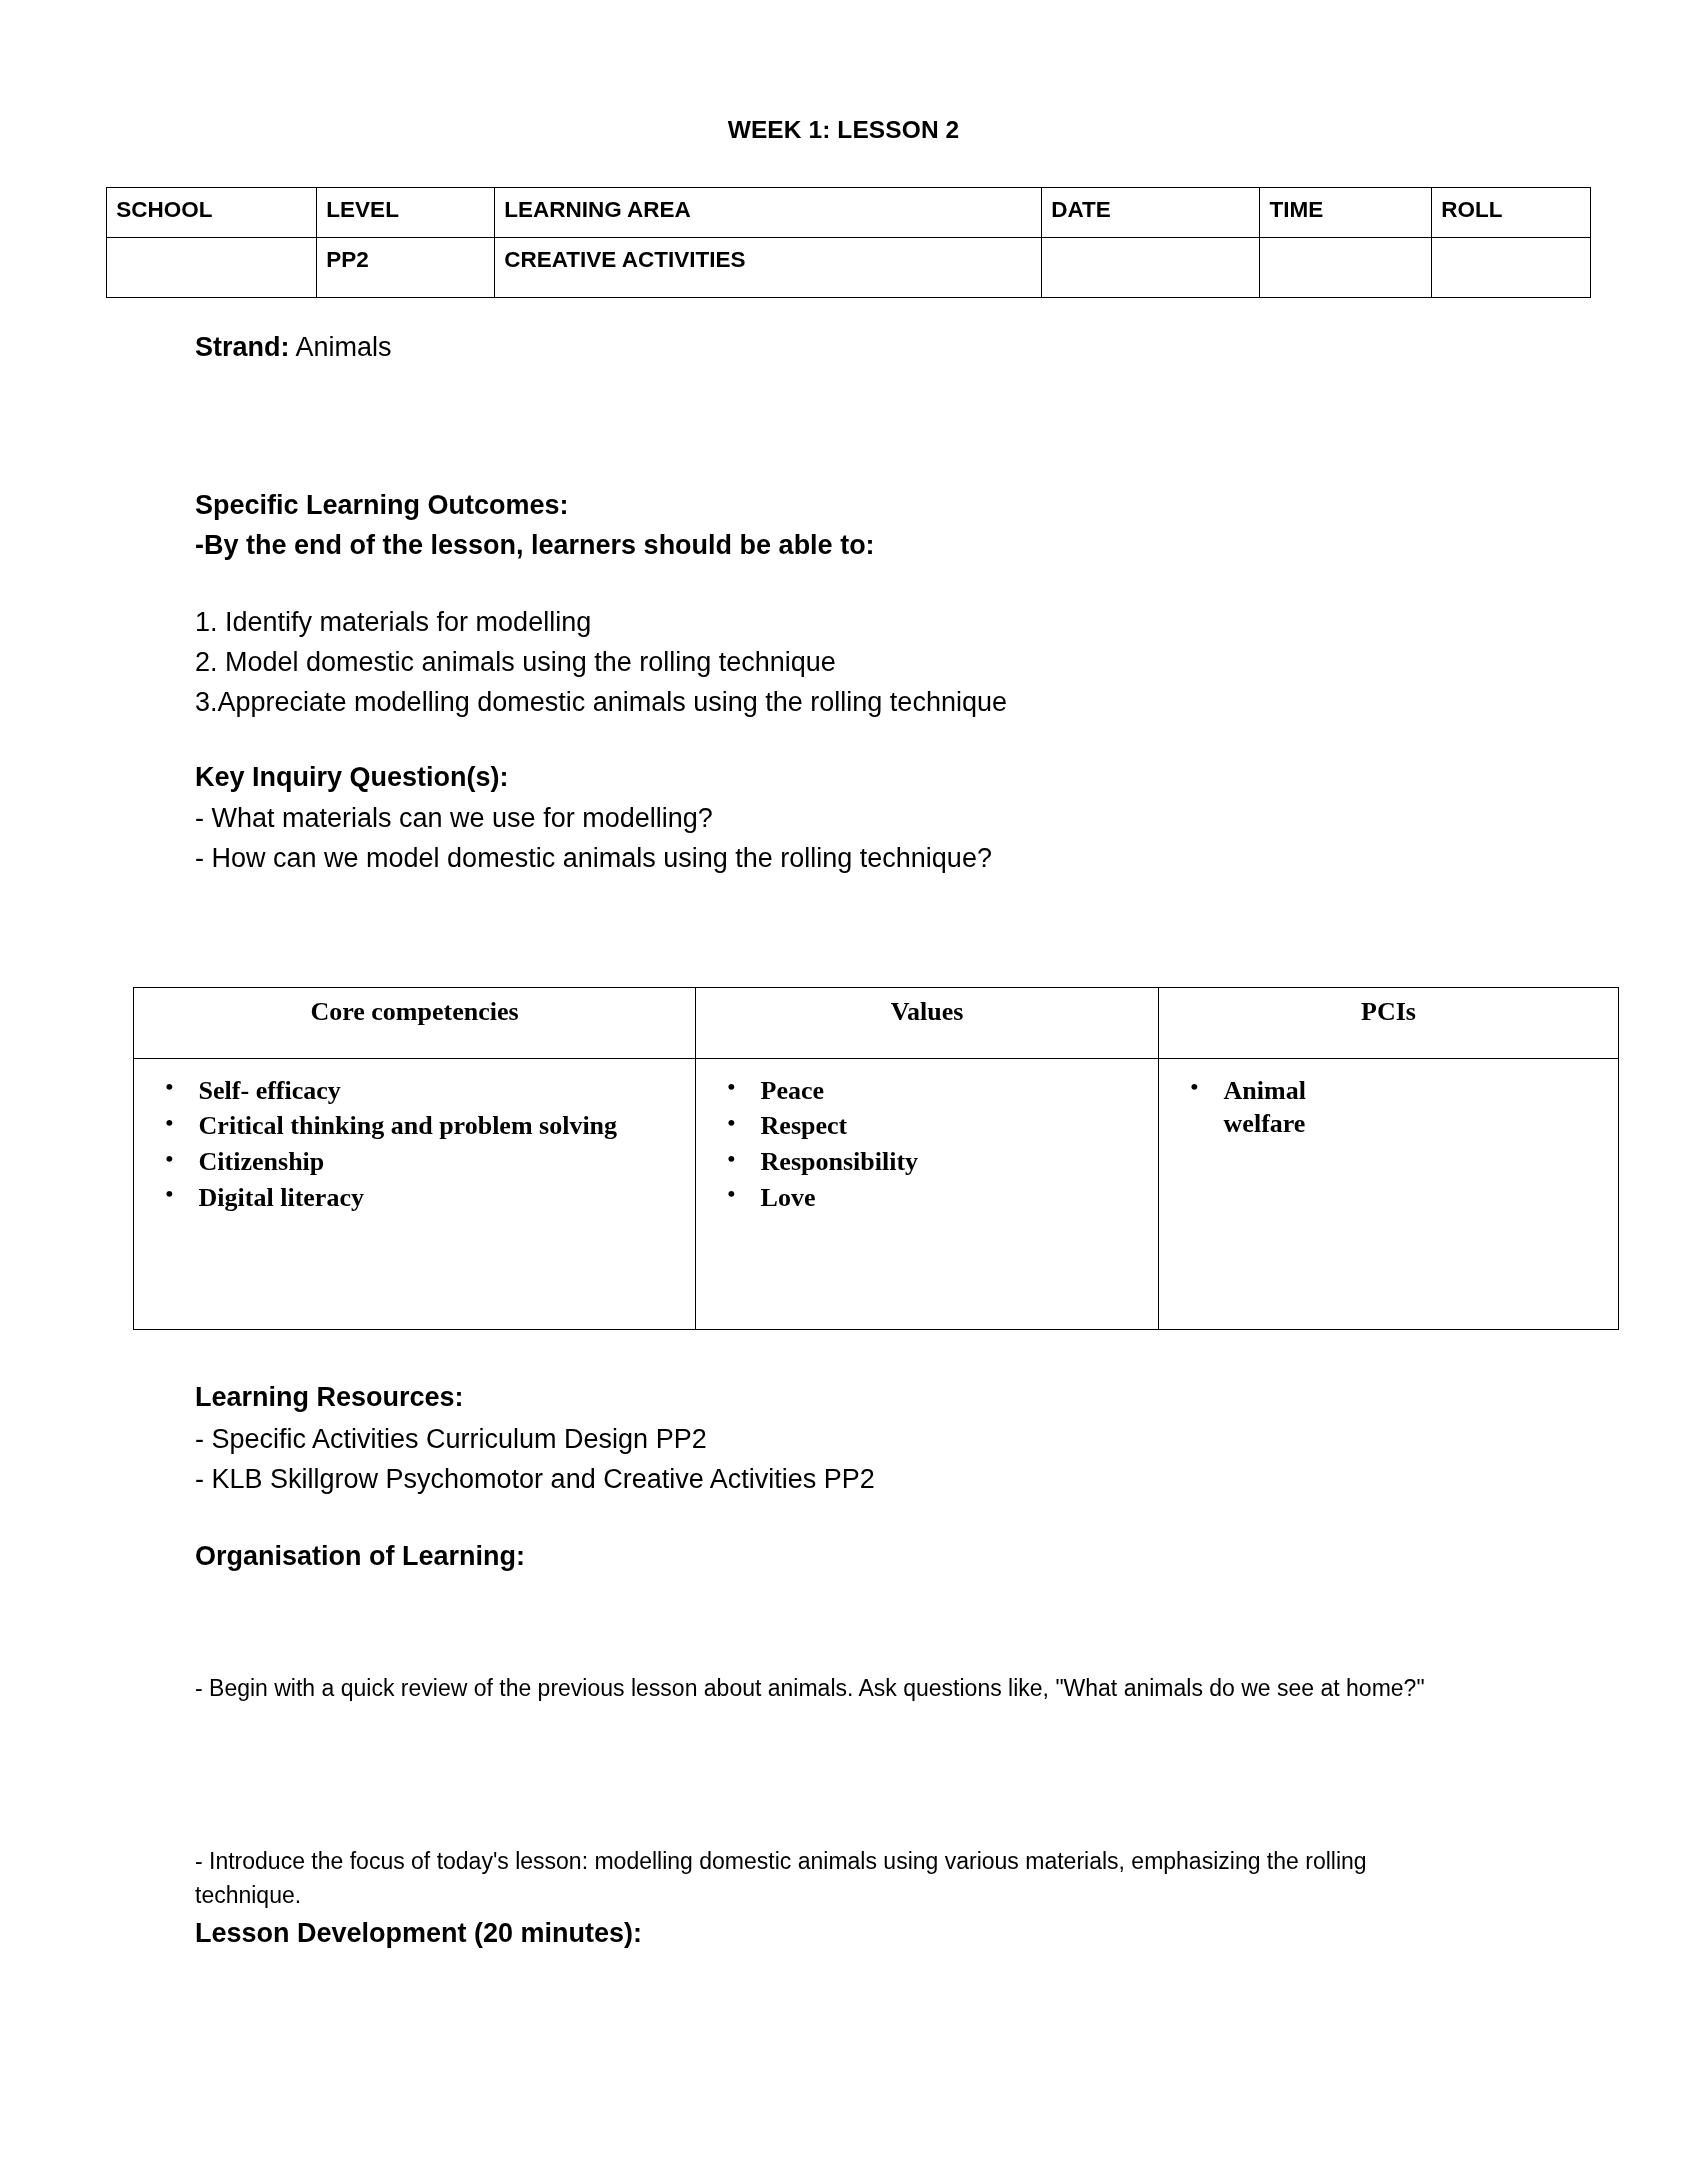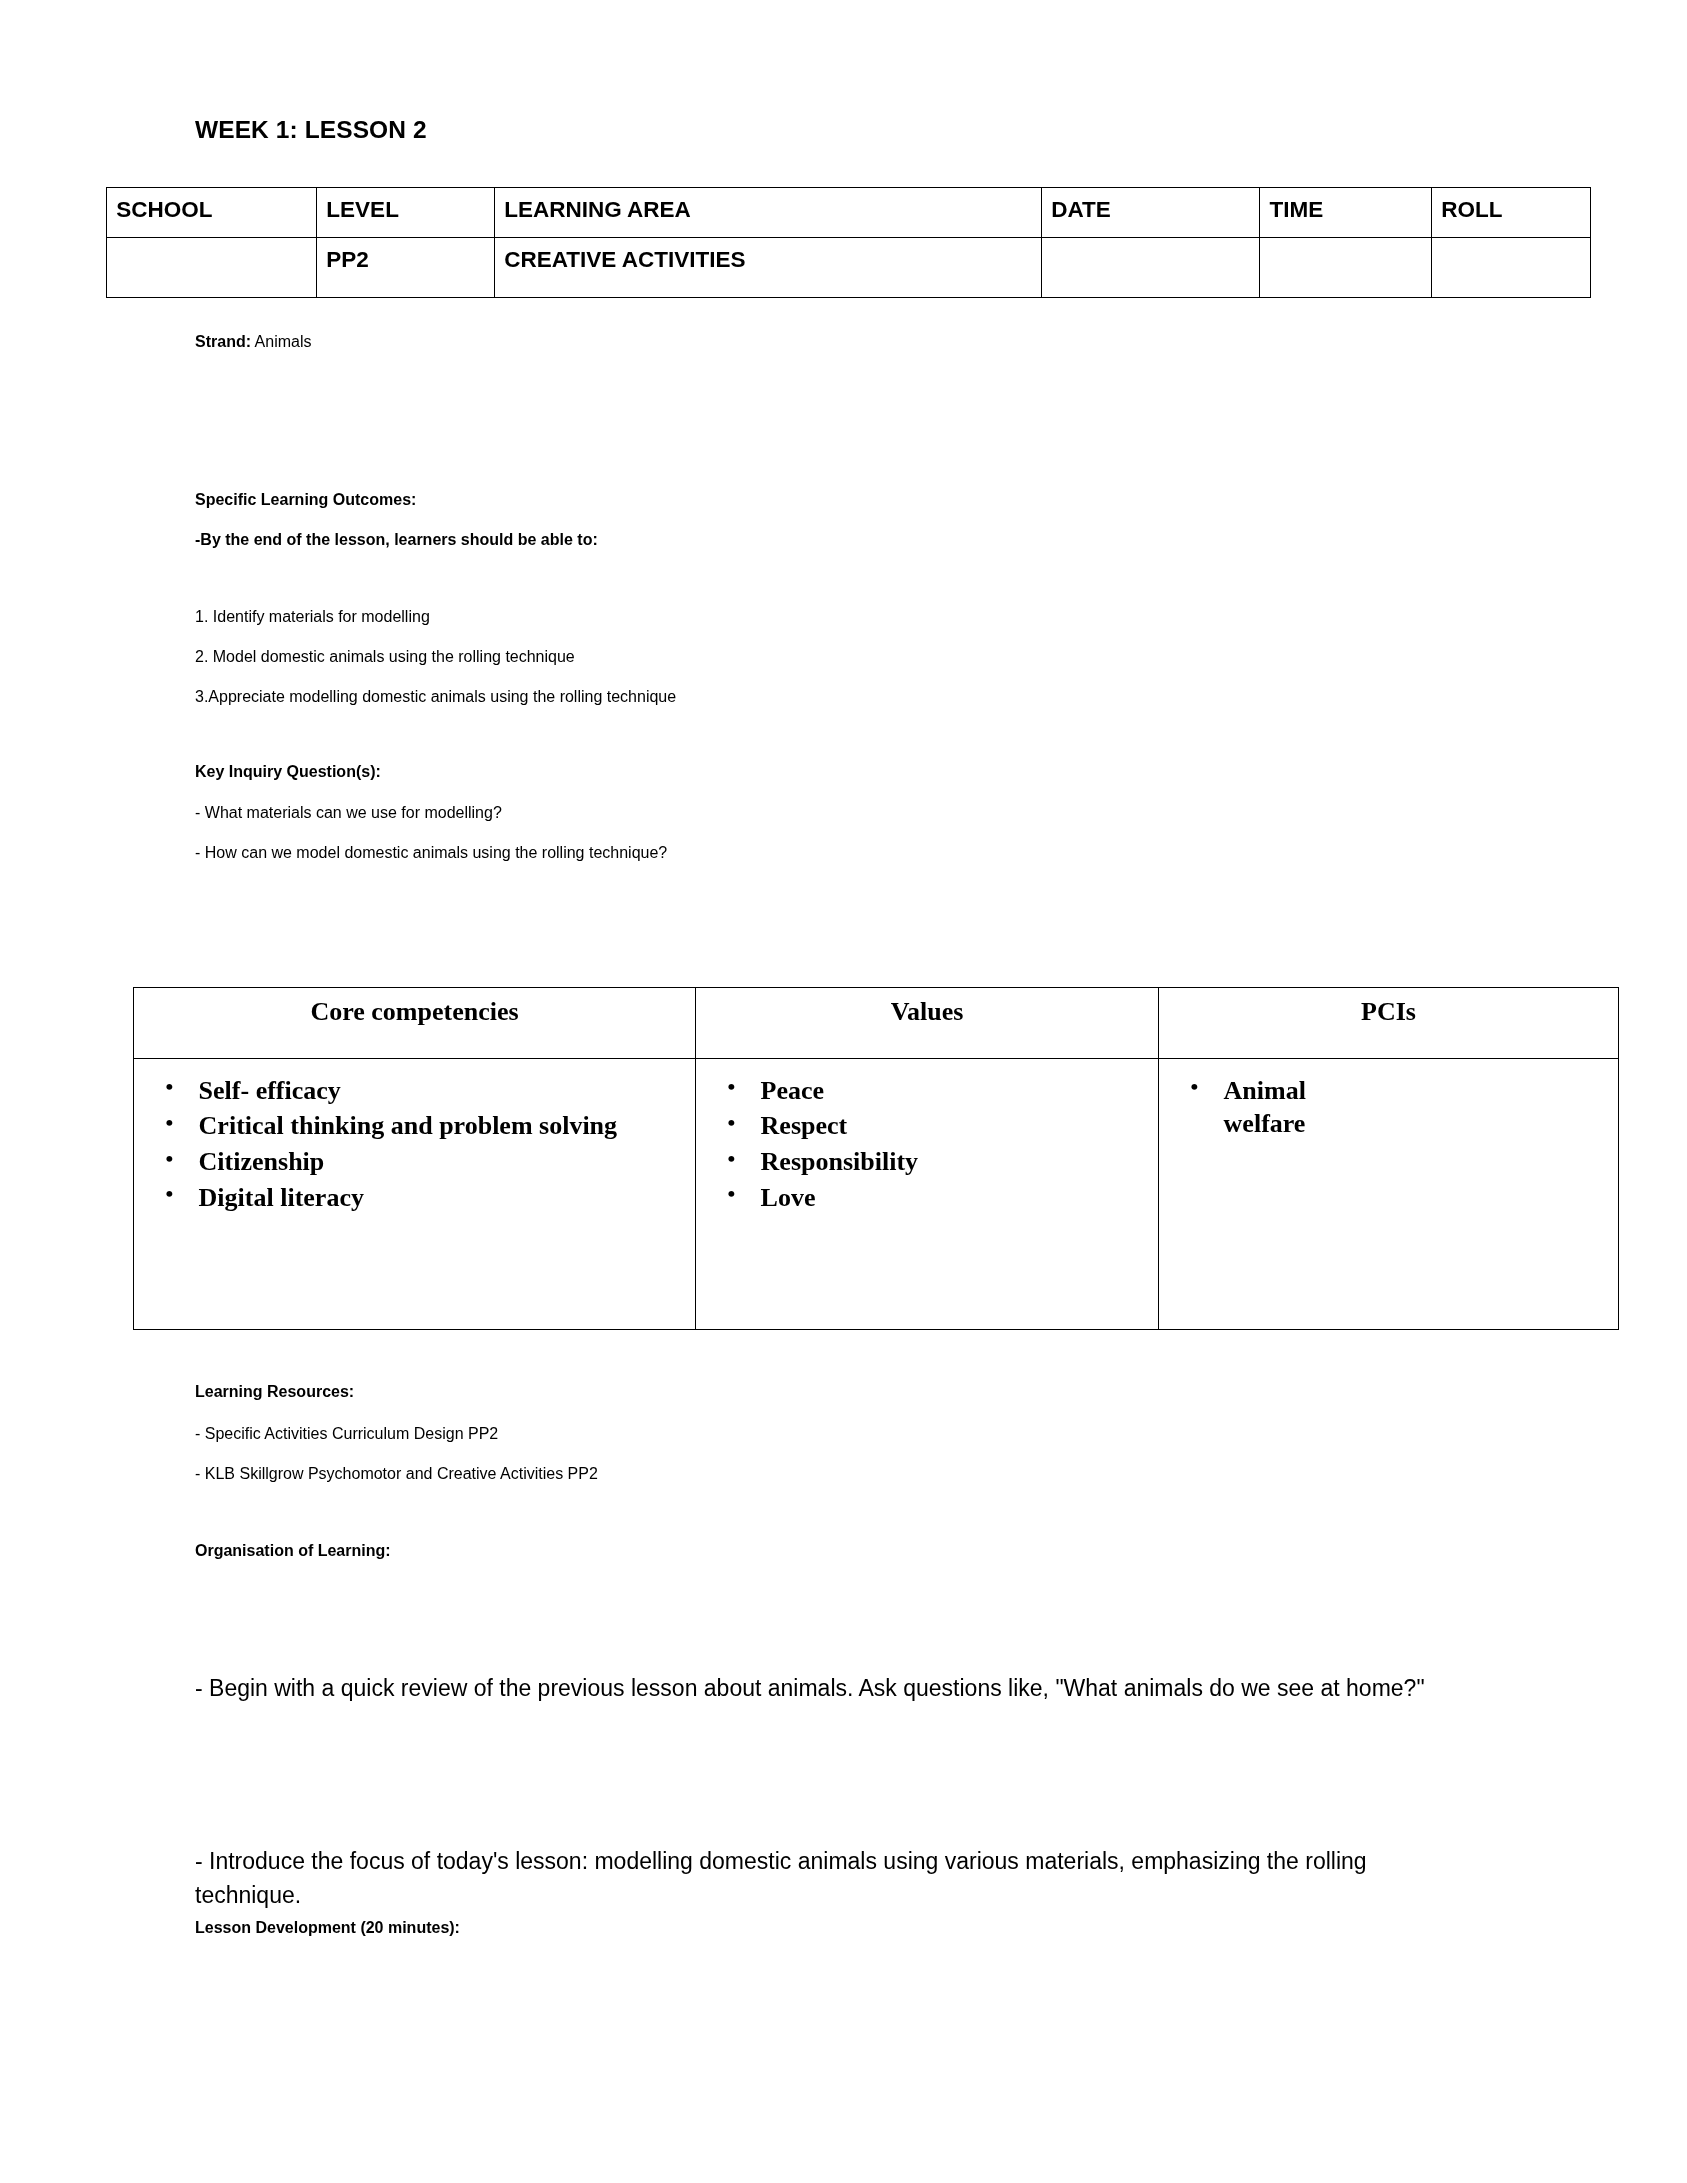--- a/index.html
+++ b/index.html
@@ -34,20 +34,21 @@
     left: 106px;
     width: 1410px;
   }
 
   
   .doc-title {
     top: 116px;
     font-size: 24.5px;
     font-weight: bold;
     letter-spacing: 0.1px;
+    text-align: center;
   }
 
   
   .info-table {
     top: 187px;
     border-collapse: collapse;
     table-layout: fixed;
     border: 0;
   }
   .info-table table {
@@ -68,21 +69,21 @@
   .info-table td.tall { height: 60px; }
   .c-school { width: 202px; }
   .c-level  { width: 171px; }
   .c-area   { width: 526px; }
   .c-date   { width: 210px; }
   .c-time   { width: 165px; }
   .c-roll   { width: 153px; }
   .indent-cell { padding-left: 20px; }
 
   
-  .blk { font-size: 16px; line-height: 1.0; }
+  .blk { font-size: 27px; line-height: 1.0; }
   .line { white-space: pre-wrap; }
 
   
   .comp-table {
     top: 987px;
     padding-left: 27px;
   }
   .comp-table table {
     border-collapse: collapse;
     table-layout: fixed;

